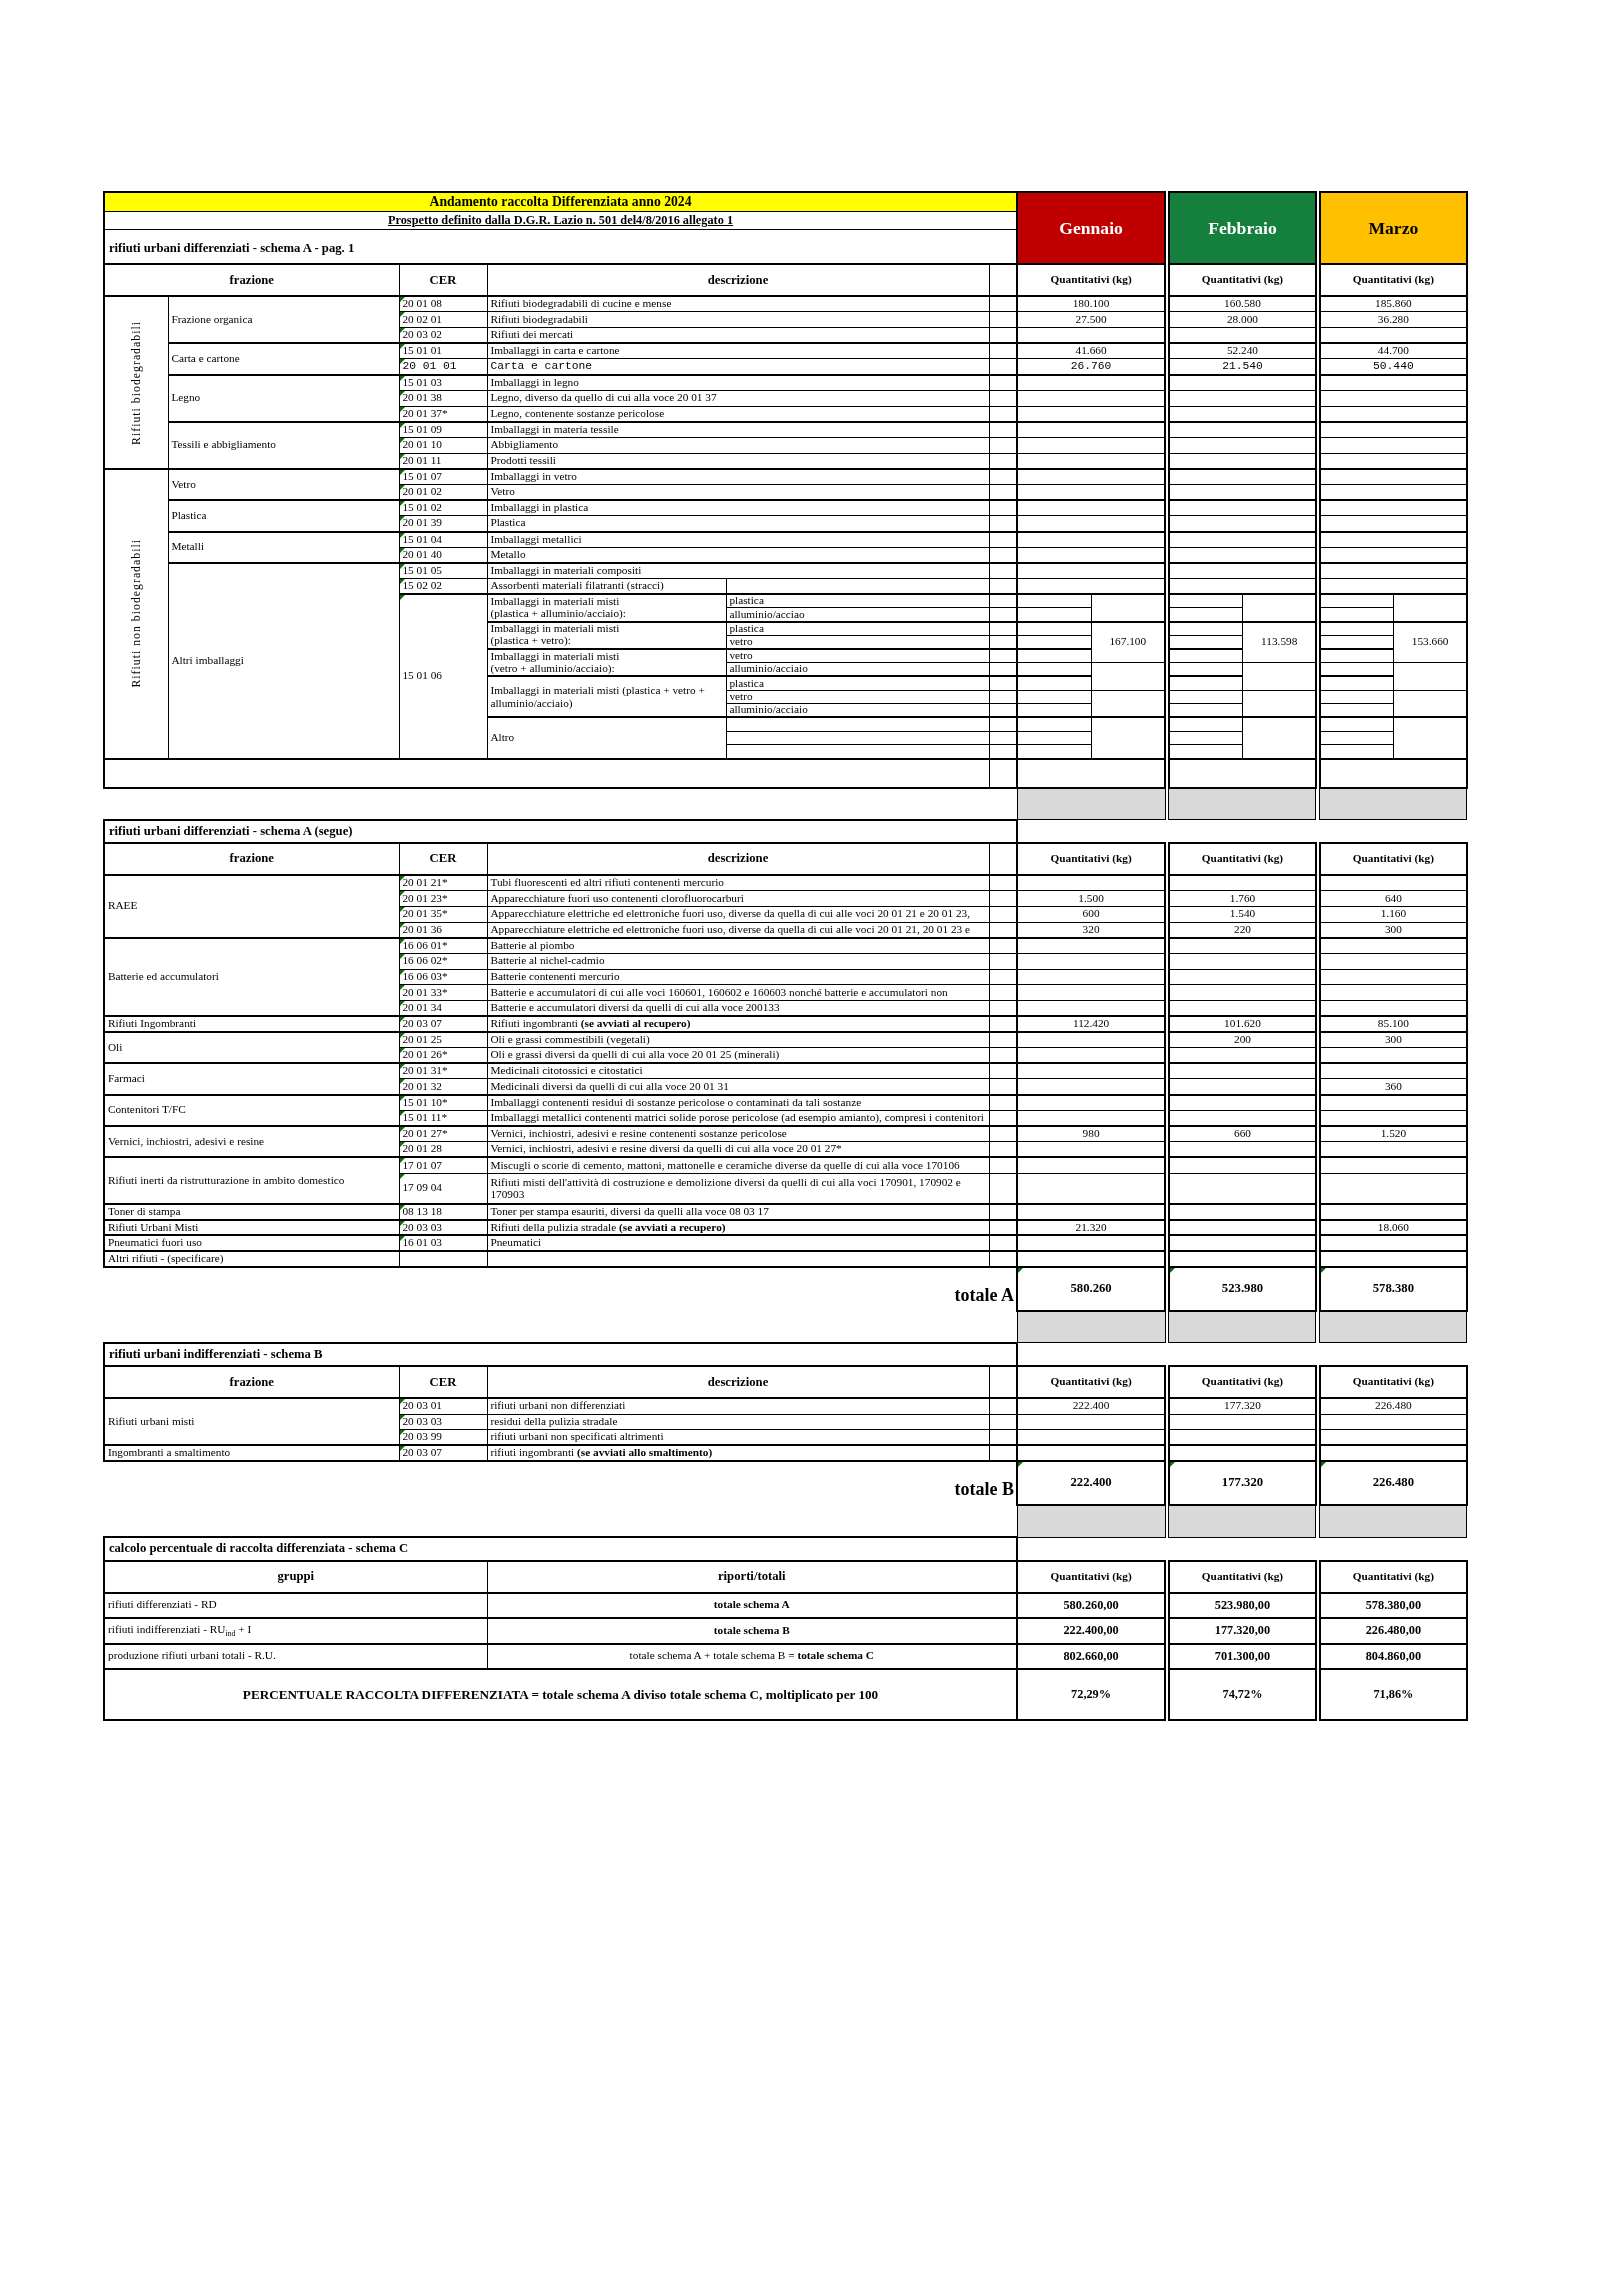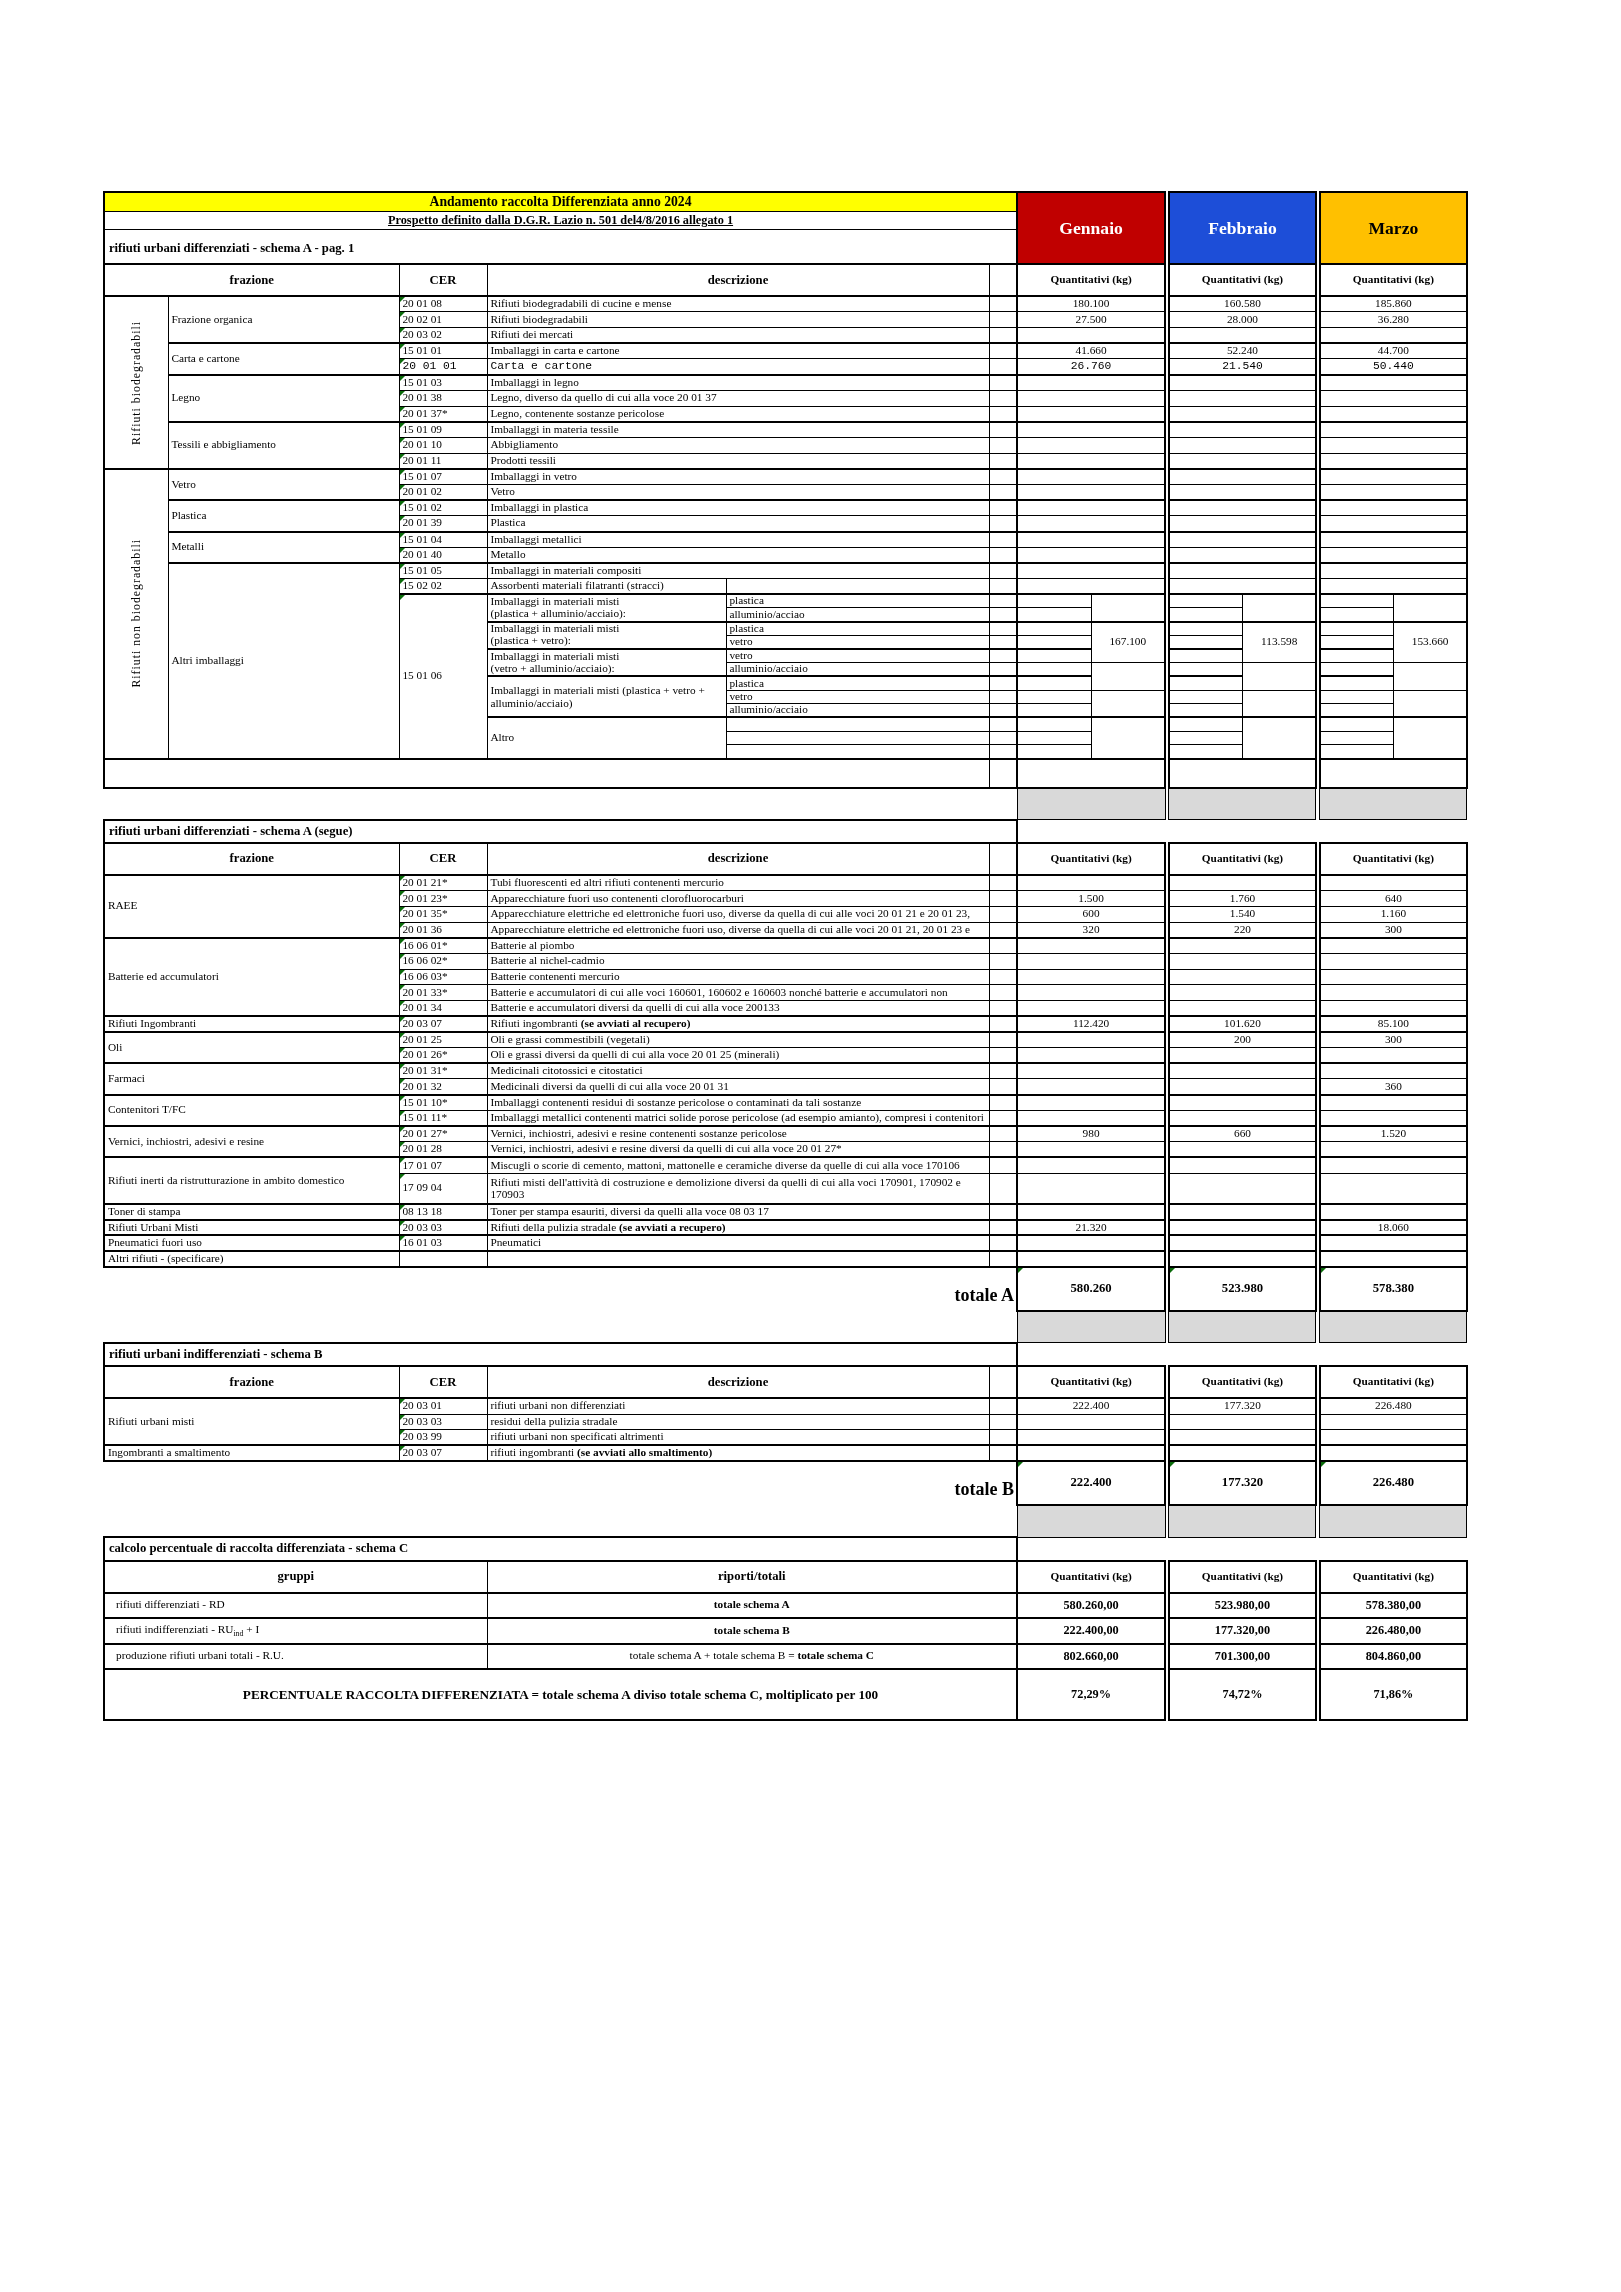--- a/index.html
+++ b/index.html
@@ -37,21 +37,21 @@
   .wrap{white-space:normal;line-height:12.7px;}
   .sub{font-size:11.3px;padding-left:2.9px;}
   .q{text-align:center;font-size:11.3px;border-left-width:2px;border-right-width:2px;}
   .qa{border-left-width:2px;}
   .qb{border-right-width:2px;text-align:center;font-size:11.3px;border-radius:7px;}
   .band{background:var(--band,#d9d9d9);}
   .sect{font-weight:bold;font-size:12.7px;padding-left:3.9px;}
   .totlab{font-weight:bold;font-size:18px;text-align:right;vertical-align:bottom;
       padding-right:2px;padding-bottom:5.9px;}
   .tot{font-weight:bold;font-size:12.7px;border-width:2px;}
-  .cg{font-size:11.3px;padding-left:11px;}
+  .cg{font-size:11.3px;padding-left:3px;}
   .cr{text-align:center;font-size:11.3px;}
   .cbold{font-weight:bold;font-size:12.3px;}
   .pct{font-weight:bold;text-align:center;font-size:13.2px;border-width:2px;}
   sub{font-size:7.8px;}
   b{font-weight:bold;}
 </style>
 </head>
 <body>
 
 <div id="sheet">
@@ -70,21 +70,21 @@
         <col style="width:73px">
         <col style="width:3.9px">
       <col style="width:74px">
         <col style="width:73px">
     </colgroup>
     <tbody id="tb-top">
       <tr style="height:19.6px">
         <td class="title-cell" colspan="6">Andamento raccolta Differenziata anno 2024</td>
         <td class="mh" id="mh-0" colspan="2" rowspan="3" style="background: rgb(192, 0, 0); color: rgb(255, 255, 255);">Gennaio</td>
         <td class="gapc" rowspan="3"></td>
-        <td class="mh" id="mh-1" colspan="2" rowspan="3" style="background: #1d4ed8; color: rgb(255, 255, 255);">Febbraio</td>
+        <td class="mh" id="mh-1" colspan="2" rowspan="3" style="background: #15803d; color: rgb(255, 255, 255);">Febbraio</td>
         <td class="gapc" rowspan="3"></td>
         <td class="mh" id="mh-2" colspan="2" rowspan="3" style="background: rgb(255, 192, 0); color: rgb(0, 0, 0);">Marzo</td>
       </tr>
       <tr style="height:17.6px">
         <td class="prosp" colspan="6">Prospetto definito dalla D.G.R. Lazio n. 501 del4/8/2016 allegato 1</td>
       </tr>
       <tr style="height:35px">
         <td class="pag" colspan="6">rifiuti urbani differenziati - schema A - pag. 1</td>
       </tr>
     </tbody>

